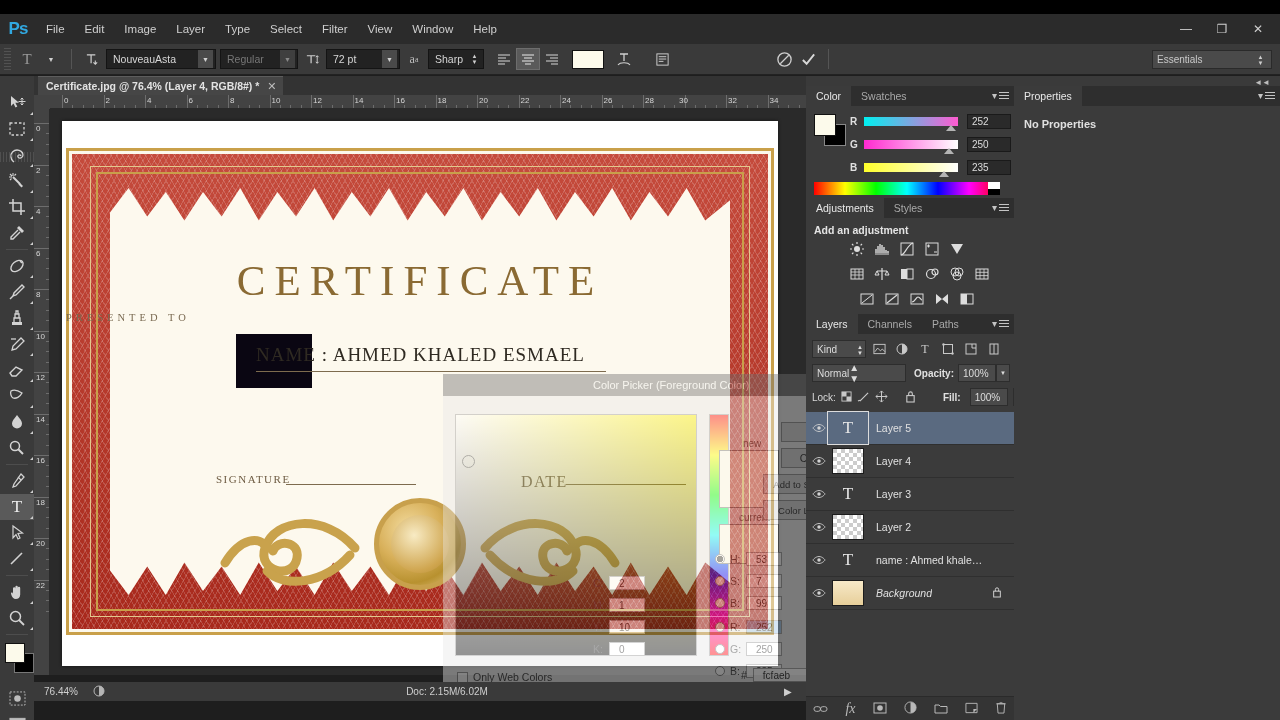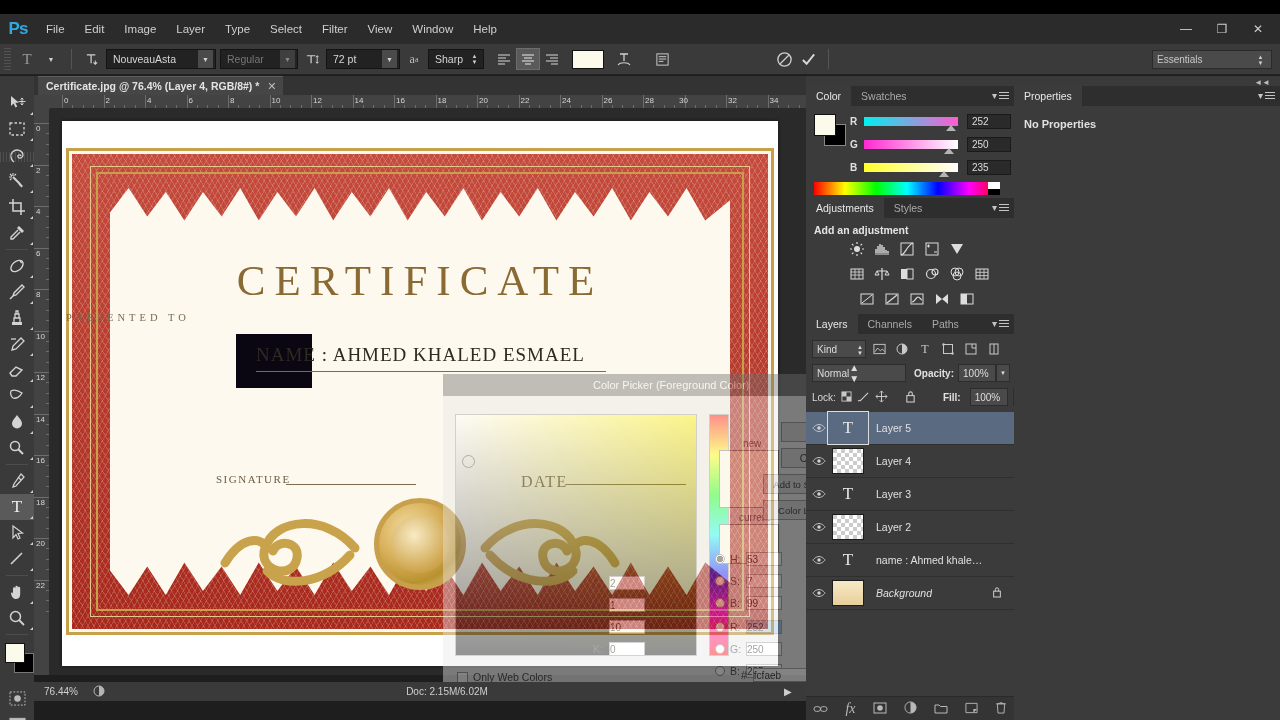--- a/index.html
+++ b/index.html
@@ -146,21 +146,21 @@
   .cp-cur { position:absolute; left:276px; top:128px; width:60px; height:40px;
      background:#fcfaeb; border:1px solid #777; }
   .cp-btn { position:absolute; width:70px; height:20px; background:#d2d2d2; border:1px solid #8a8a8a;
      font-size:10.5px; color:#222; display:flex; align-items:center; justify-content:center; }
   .cp-row { position:absolute; display:flex; align-items:center; font-size:10.5px; color:#333; }
   .cp-radio { width:10px; height:10px; border:1px solid #777; border-radius:50%;
      background:#fff; margin-right:5px; }
   .cp-radio.on { background:radial-gradient(circle,#333 0 3px, #fff 3px); }
   .cp-lbl { width:16px; }
   .cp-inp { width:36px; height:14px; background:#fff; border:1px solid #999; font-size:10px;
-     color:#222; padding-left:0; display:flex; align-items:center; }
+     color:#222; padding-left:9px; display:flex; align-items:center; }
   .cp-inp.selected { background:#9fc4e8; }
   .cp-hexrow { position:absolute; left:298px; top:272px; display:flex; align-items:center;
      font-size:10.5px; color:#333; }
   .cp-web { position:absolute; left:14px; top:275px; display:flex; align-items:center;
      font-size:10.5px; color:#333; }
   .cp-chk { width:11px; height:11px; background:#fff; border:1px solid #888; margin-right:5px; }
 
   
   .dock { position:absolute; left:806px; top:76px; width:474px; height:644px; background:#3a3a3a; }
   .panel { position:absolute; background:#3b3b3b; }

